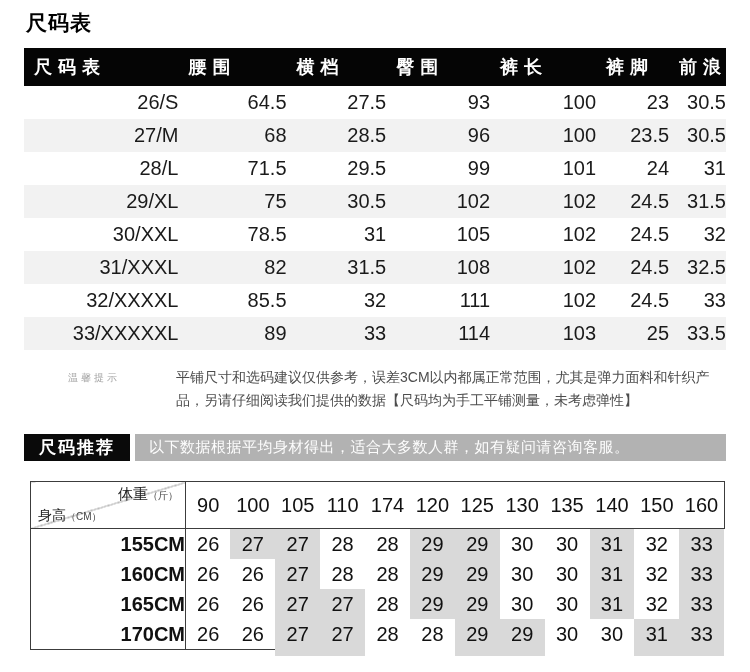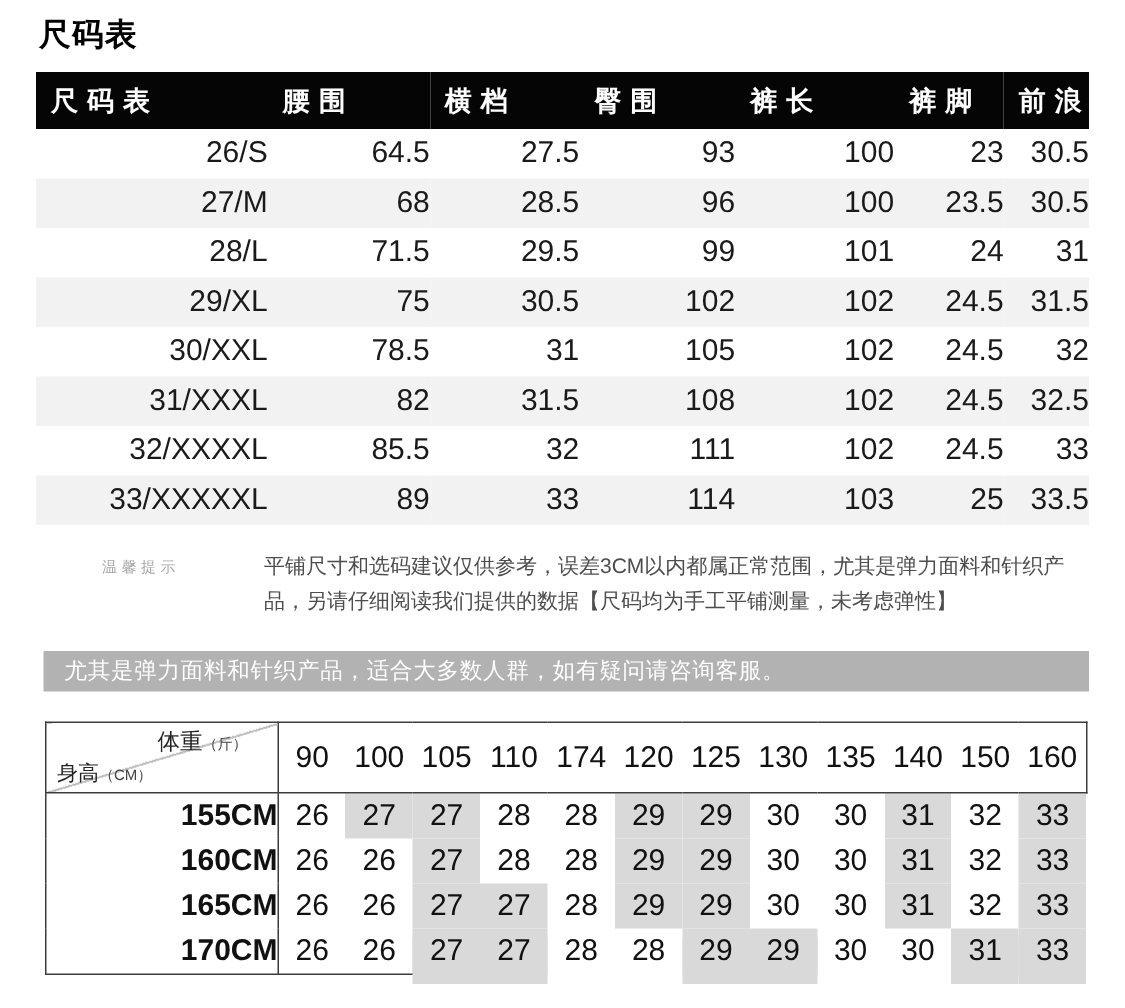--- a/index.html
+++ b/index.html
@@ -65,21 +65,21 @@
   table.rec-table td,table.rec-table th{padding:0;white-space:nowrap;}
   .corner{
     border-top:1px solid #3c3c3c;border-left:1px solid #3c3c3c;
     border-right:1px solid #3c3c3c;border-bottom:1px solid #3c3c3c;
     height:46px;position:relative;
     background:
       linear-gradient(to bottom right,
         transparent calc(50% - 0.7px),#bdbdbd calc(50% - 0.7px),
         #bdbdbd calc(50% + 0.7px),transparent calc(50% + 0.7px));
   }
-  .corner .tr{position:absolute;top:3px;right:20px;font-size:15px;color:#222;font-weight:normal;}
+  .corner .tr{position:absolute;top:3px;right:7px;font-size:15px;color:#222;font-weight:normal;}
   .corner .bl{position:absolute;bottom:3px;left:7px;font-size:14px;color:#222;font-weight:normal;}
   .corner .unit{font-size:10px;color:#444;}
   th.wcell{
     border-top:1px solid #3c3c3c;border-bottom:1px solid #3c3c3c;
     font-size:20px;font-weight:normal;color:#111;height:46px;
   }
   th.wcell.lastw{border-right:1px solid #3c3c3c;}
   td.hlabel{
     border-left:1px solid #3c3c3c;border-right:1px solid #3c3c3c;
     font-size:20px;text-align:right;height:30px;color:#111;font-weight:bold;
@@ -192,21 +192,22 @@
 </table>
 
 <div class="tip">
   <div class="tip-logo">
     <div class="tip-logo-sub">温馨提示</div>
   </div>
   <div class="tip-text">平铺尺寸和选码建议仅供参考，误差3CM以内都属正常范围，尤其是弹力面料和针织产品，另请仔细阅读我们提供的数据【尺码均为手工平铺测量，未考虑弹性】</div>
 </div>
 
 <div class="rec-bar">
-  <div class="rec-note">尤其是弹力面料和针织产品，适合大多数人群，如有疑问请咨询客服。</div>
+  <div class="rec-badge">尺码推荐</div>
+  <div class="rec-note">以下数据根据平均身材得出，适合大多数人群，如有疑问请咨询客服。</div>
 </div>
 
 <table class="rec-table">
   <colgroup>
       <col class="lab">
       <col class="dat">
       <col class="dat">
       <col class="dat">
       <col class="dat">
       <col class="dat">

